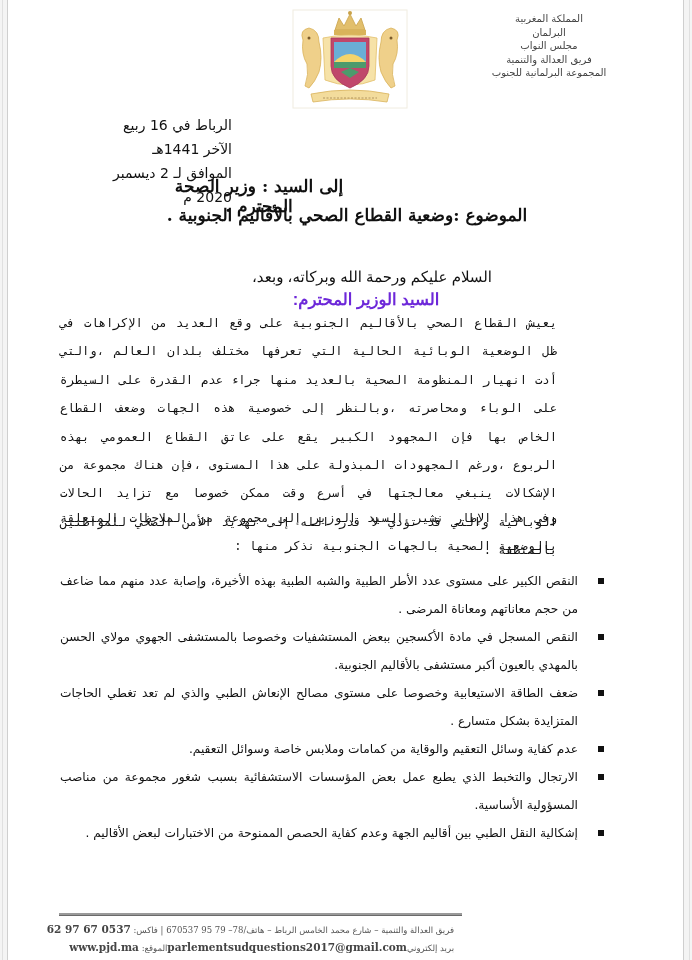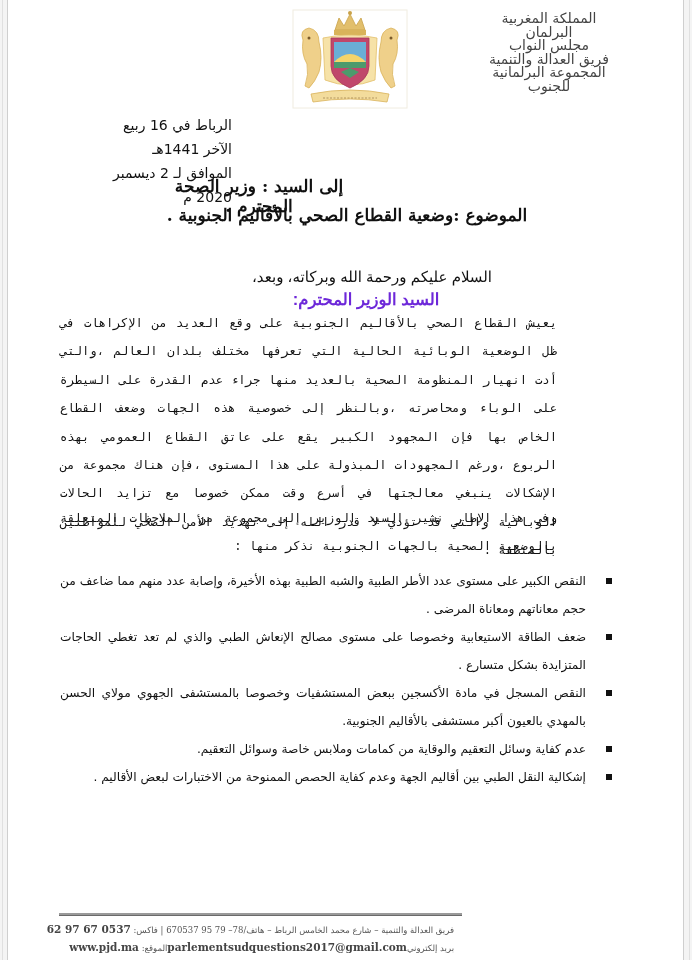--- a/index.html
+++ b/index.html
@@ -9,21 +9,21 @@
     .page {
       position: absolute; left: 7px; top: 0; width: 677px; height: 960px;
       background: #fff; border-left: 1px solid #cfcfcf; border-right: 1px solid #cfcfcf;
     }
     .outer-edge-left { position:absolute; left:2px; top:0; width:1px; height:960px; background:#e0e0e0; }
     .outer-edge-right { position:absolute; right:2px; top:0; width:1px; height:960px; background:#e0e0e0; }
 
     .header-block {
       position: absolute; right: 68px; top: 12px; width: 150px;
       direction: rtl; text-align: center;
-      font-family: "DejaVu Sans", sans-serif; font-size: 14px; line-height: 13.5px; color: #444;
+      font-family: "DejaVu Sans", sans-serif; font-size: 10px; line-height: 13.5px; color: #444;
     }
 
     .emblem {
       position: absolute; left: 289px; top: 8px; width: 122px; height: 102px;
     }
 
     .date-block {
       position: absolute; left: 96px; top: 113px; width: 136px;
       direction: rtl; text-align: right;
       font-family: "DejaVu Sans", sans-serif; font-size: 14px; line-height: 24px; color: #111;
@@ -47,21 +47,21 @@
 
     .para {
       position: absolute; left: 60px; right: 135px; direction: rtl; text-align: justify;
       text-align-last: right;
       font-family: Liberation Mono, monospace; font-size: 12.2px; line-height: 28.4px; color: #111;
     }
     .para-1 { top: 310px; }
     .para-2 { top: 505px; line-height: 28px; }
 
     .bullets {
-      position: absolute; left: 60px; right: 80px; top: 567px;
+      position: absolute; left: 60px; right: 88px; top: 567px;
       direction: rtl; list-style: none;
       font-family: "DejaVu Sans", sans-serif; font-size: 12.2px; line-height: 28px; color: #111;
     }
     .bullets li { position: relative; padding-right: 26px; text-align: justify; text-align-last: right; }
     .bullets li .bullet {
       position: absolute; right: 0; top: 11px; width: 6px; height: 6px; background: #111;
     }
 
     .footer-rule {
       position: absolute; left: 59px; width: 403px; top: 913px; height: 3px;
@@ -131,32 +131,33 @@
 <div class="para para-1">يعيش القطاع الصحي بالأقاليم الجنوبية على وقع العديد من الإكراهات في ظل الوضعية الوبائية الحالية التي تعرفها مختلف بلدان العالم ،والتي أدت انهيار المنظومة الصحية بالعديد منها جراء عدم القدرة على السيطرة على الوباء ومحاصرته ،وبالنظر إلى خصوصية هذه الجهات وضعف القطاع الخاص بها فإن المجهود الكبير يقع على عاتق القطاع العمومي بهذه الربوع ،ورغم المجهودات المبذولة على هذا المستوى ،فإن هناك مجموعة من الإشكالات ينبغي معالجتها في أسرع وقت ممكن خصوصا مع تزايد الحالات الوبائية والتي قد تؤدي لا قدر الله إلى تهديد الأمن الصحي للمواطنين بالمنطقة .</div>
 <div class="para para-2">وفي هذا الإطار نشير السيد الوزير إلى مجموعة من الملاحظات المتعلقة بالوضعية الصحية بالجهات الجنوبية نذكر منها :</div>
 
 <ul class="bullets">
   <li>
     <span class="bullet"></span>
     <span>النقص الكبير على مستوى عدد الأطر الطبية والشبه الطبية بهذه الأخيرة، وإصابة عدد منهم مما ضاعف من حجم معاناتهم ومعاناة المرضى .</span>
   </li>
   <li>
     <span class="bullet"></span>
-    <span>ضعف الطاقة الاستيعابية وخصوصا على مستوى مصالح الإنعاش الطبي والذي لم تعد تغطي الحاجات المتزايدة بشكل متسارع .</span>
+    <span>النقص المسجل في مادة الأكسجين ببعض المستشفيات وخصوصا بالمستشفى الجهوي مولاي الحسن بالمهدي بالعيون أكبر مستشفى بالأقاليم الجنوبية.</span>
   </li>
   <li>
     <span class="bullet"></span>
-    <span>النقص المسجل في مادة الأكسجين ببعض المستشفيات وخصوصا بالمستشفى الجهوي مولاي الحسن بالمهدي بالعيون أكبر مستشفى بالأقاليم الجنوبية.</span>
+    <span>ضعف الطاقة الاستيعابية وخصوصا على مستوى مصالح الإنعاش الطبي والذي لم تعد تغطي الحاجات المتزايدة بشكل متسارع .</span>
   </li>
   <li>
     <span class="bullet"></span>
     <span>عدم كفاية وسائل التعقيم والوقاية من كمامات وملابس خاصة وسوائل التعقيم.</span>
   </li>
   <li>
     <span class="bullet"></span>
+    <span>الارتجال والتخبط الذي يطبع عمل بعض المؤسسات الاستشفائية بسبب شغور مجموعة من مناصب المسؤولية الأساسية.</span>
   </li>
   <li>
     <span class="bullet"></span>
     <span>إشكالية النقل الطبي بين أقاليم الجهة وعدم كفاية الحصص الممنوحة من الاختبارات لبعض الأقاليم .</span>
   </li>
 </ul>
 
 <div class="footer-rule"></div>
 
 <div class="footer-text footer-line-1">

